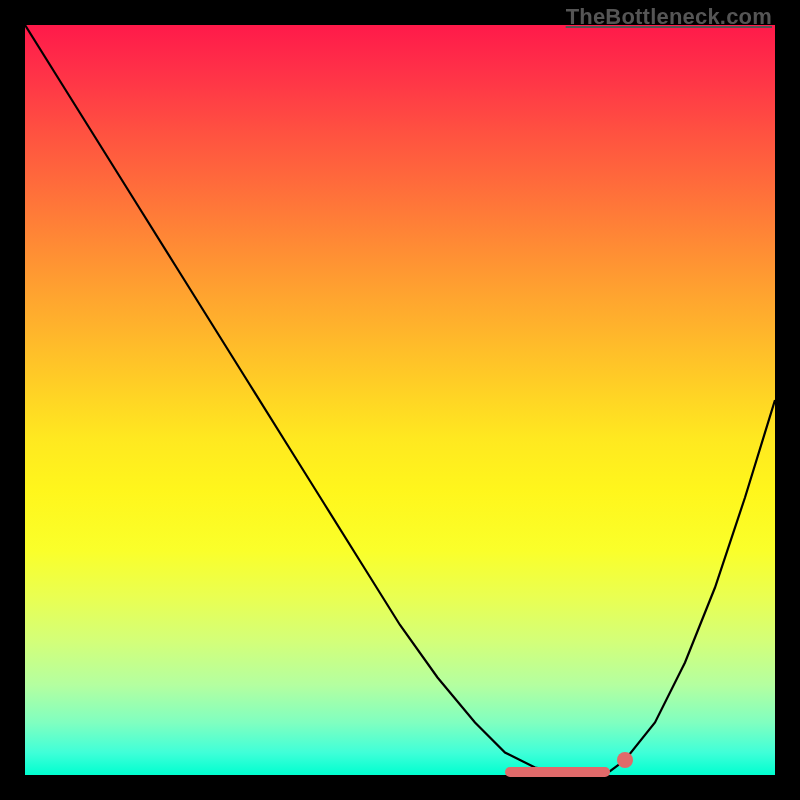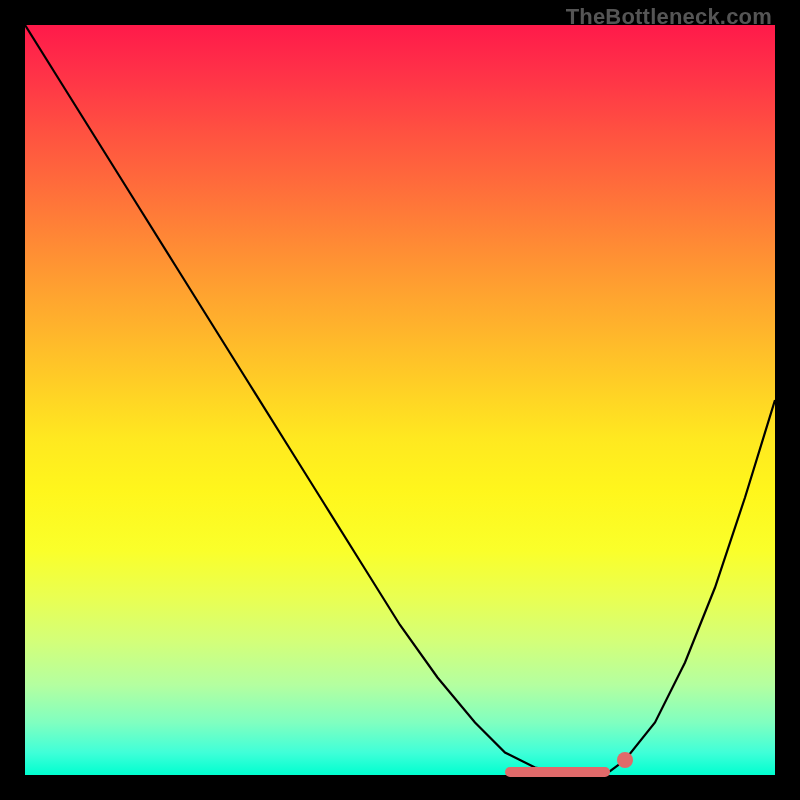--- a/index.html
+++ b/index.html
@@ -30,20 +30,21 @@
     );
   }
   .attribution {
     position: absolute;
     top: 4px;
     right: 28px;
     color: #555;
     font-size: 22px;
     font-weight: bold;
     letter-spacing: 0.2px;
+    text-decoration: underline;
   }
   .curve {
     position: absolute;
     left: 0; top: 0;
     width: 750px; height: 750px;
     pointer-events: none;
   }
   .marker {
     position: absolute;
     width: 16px; height: 16px;

